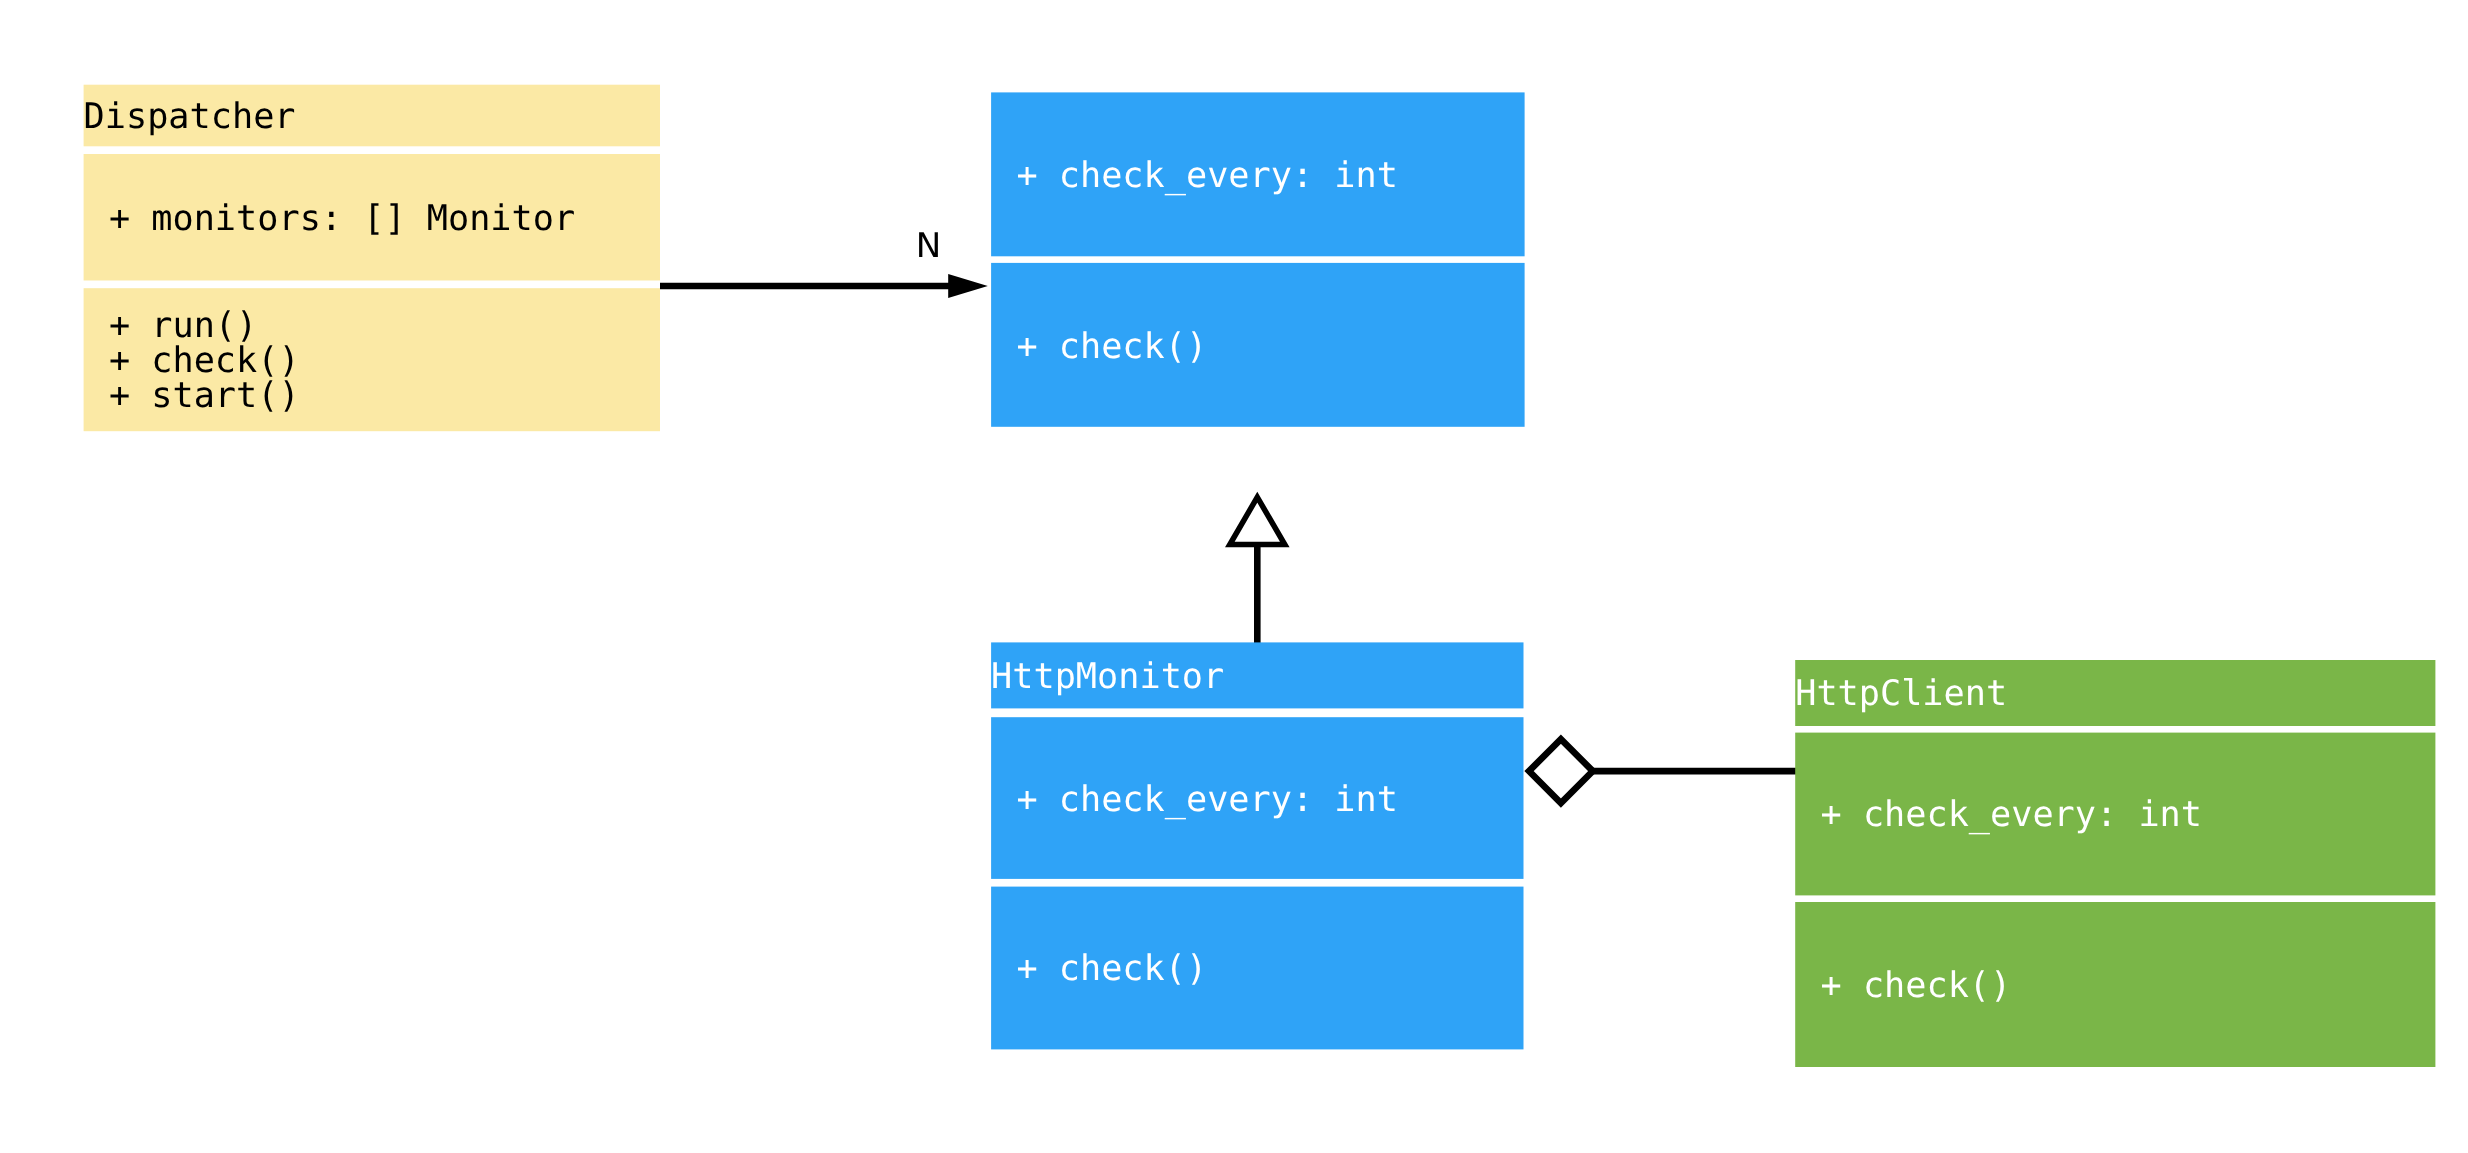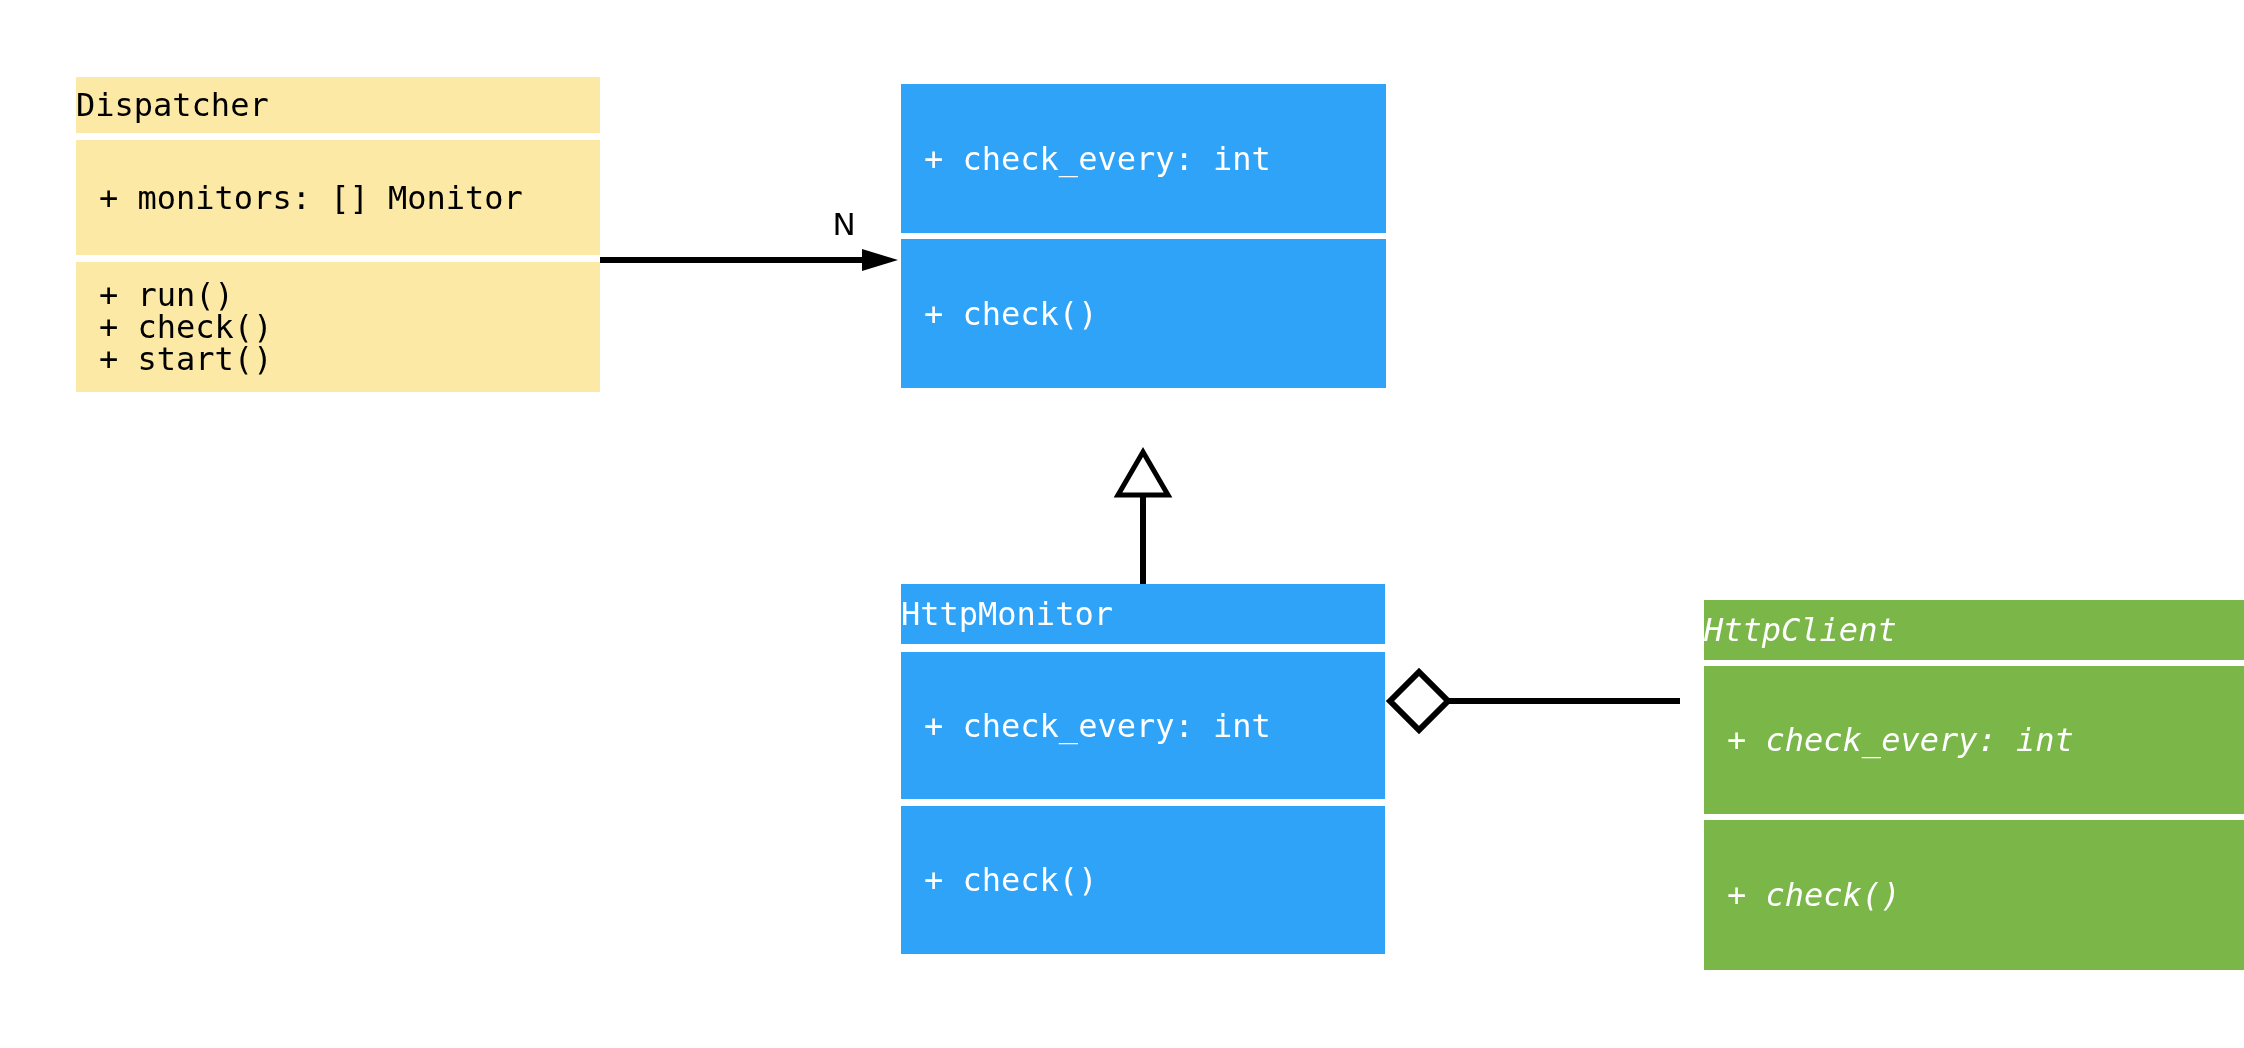--- a/index.html
+++ b/index.html
@@ -40,21 +40,21 @@
   .monitor .attrs{height:149px;margin-top:7px;}
   .monitor .methods{height:149px;margin-top:6px;}
 
   
   .httpmonitor{left:901px;top:584px;width:484px;}
   .httpmonitor .title{height:60px;}
   .httpmonitor .attrs{height:147px;margin-top:8px;}
   .httpmonitor .methods{height:148px;margin-top:7px;}
 
   
-  .httpclient{left:1704px;top:600px;width:540px;font-style:italic;}
+  .httpclient{left:1632px;top:600px;width:582px;}
   .httpclient .title{height:60px;}
   .httpclient .attrs{height:148px;margin-top:6px;}
   .httpclient .methods{height:150px;margin-top:6px;}
 
   
   .multiplicity{
     position:absolute;left:808px;top:209px;width:72px;
     text-align:center;
     font-family:"DejaVu Sans","Liberation Sans",sans-serif;
     font-size:31px;line-height:31px;color:#000000;

